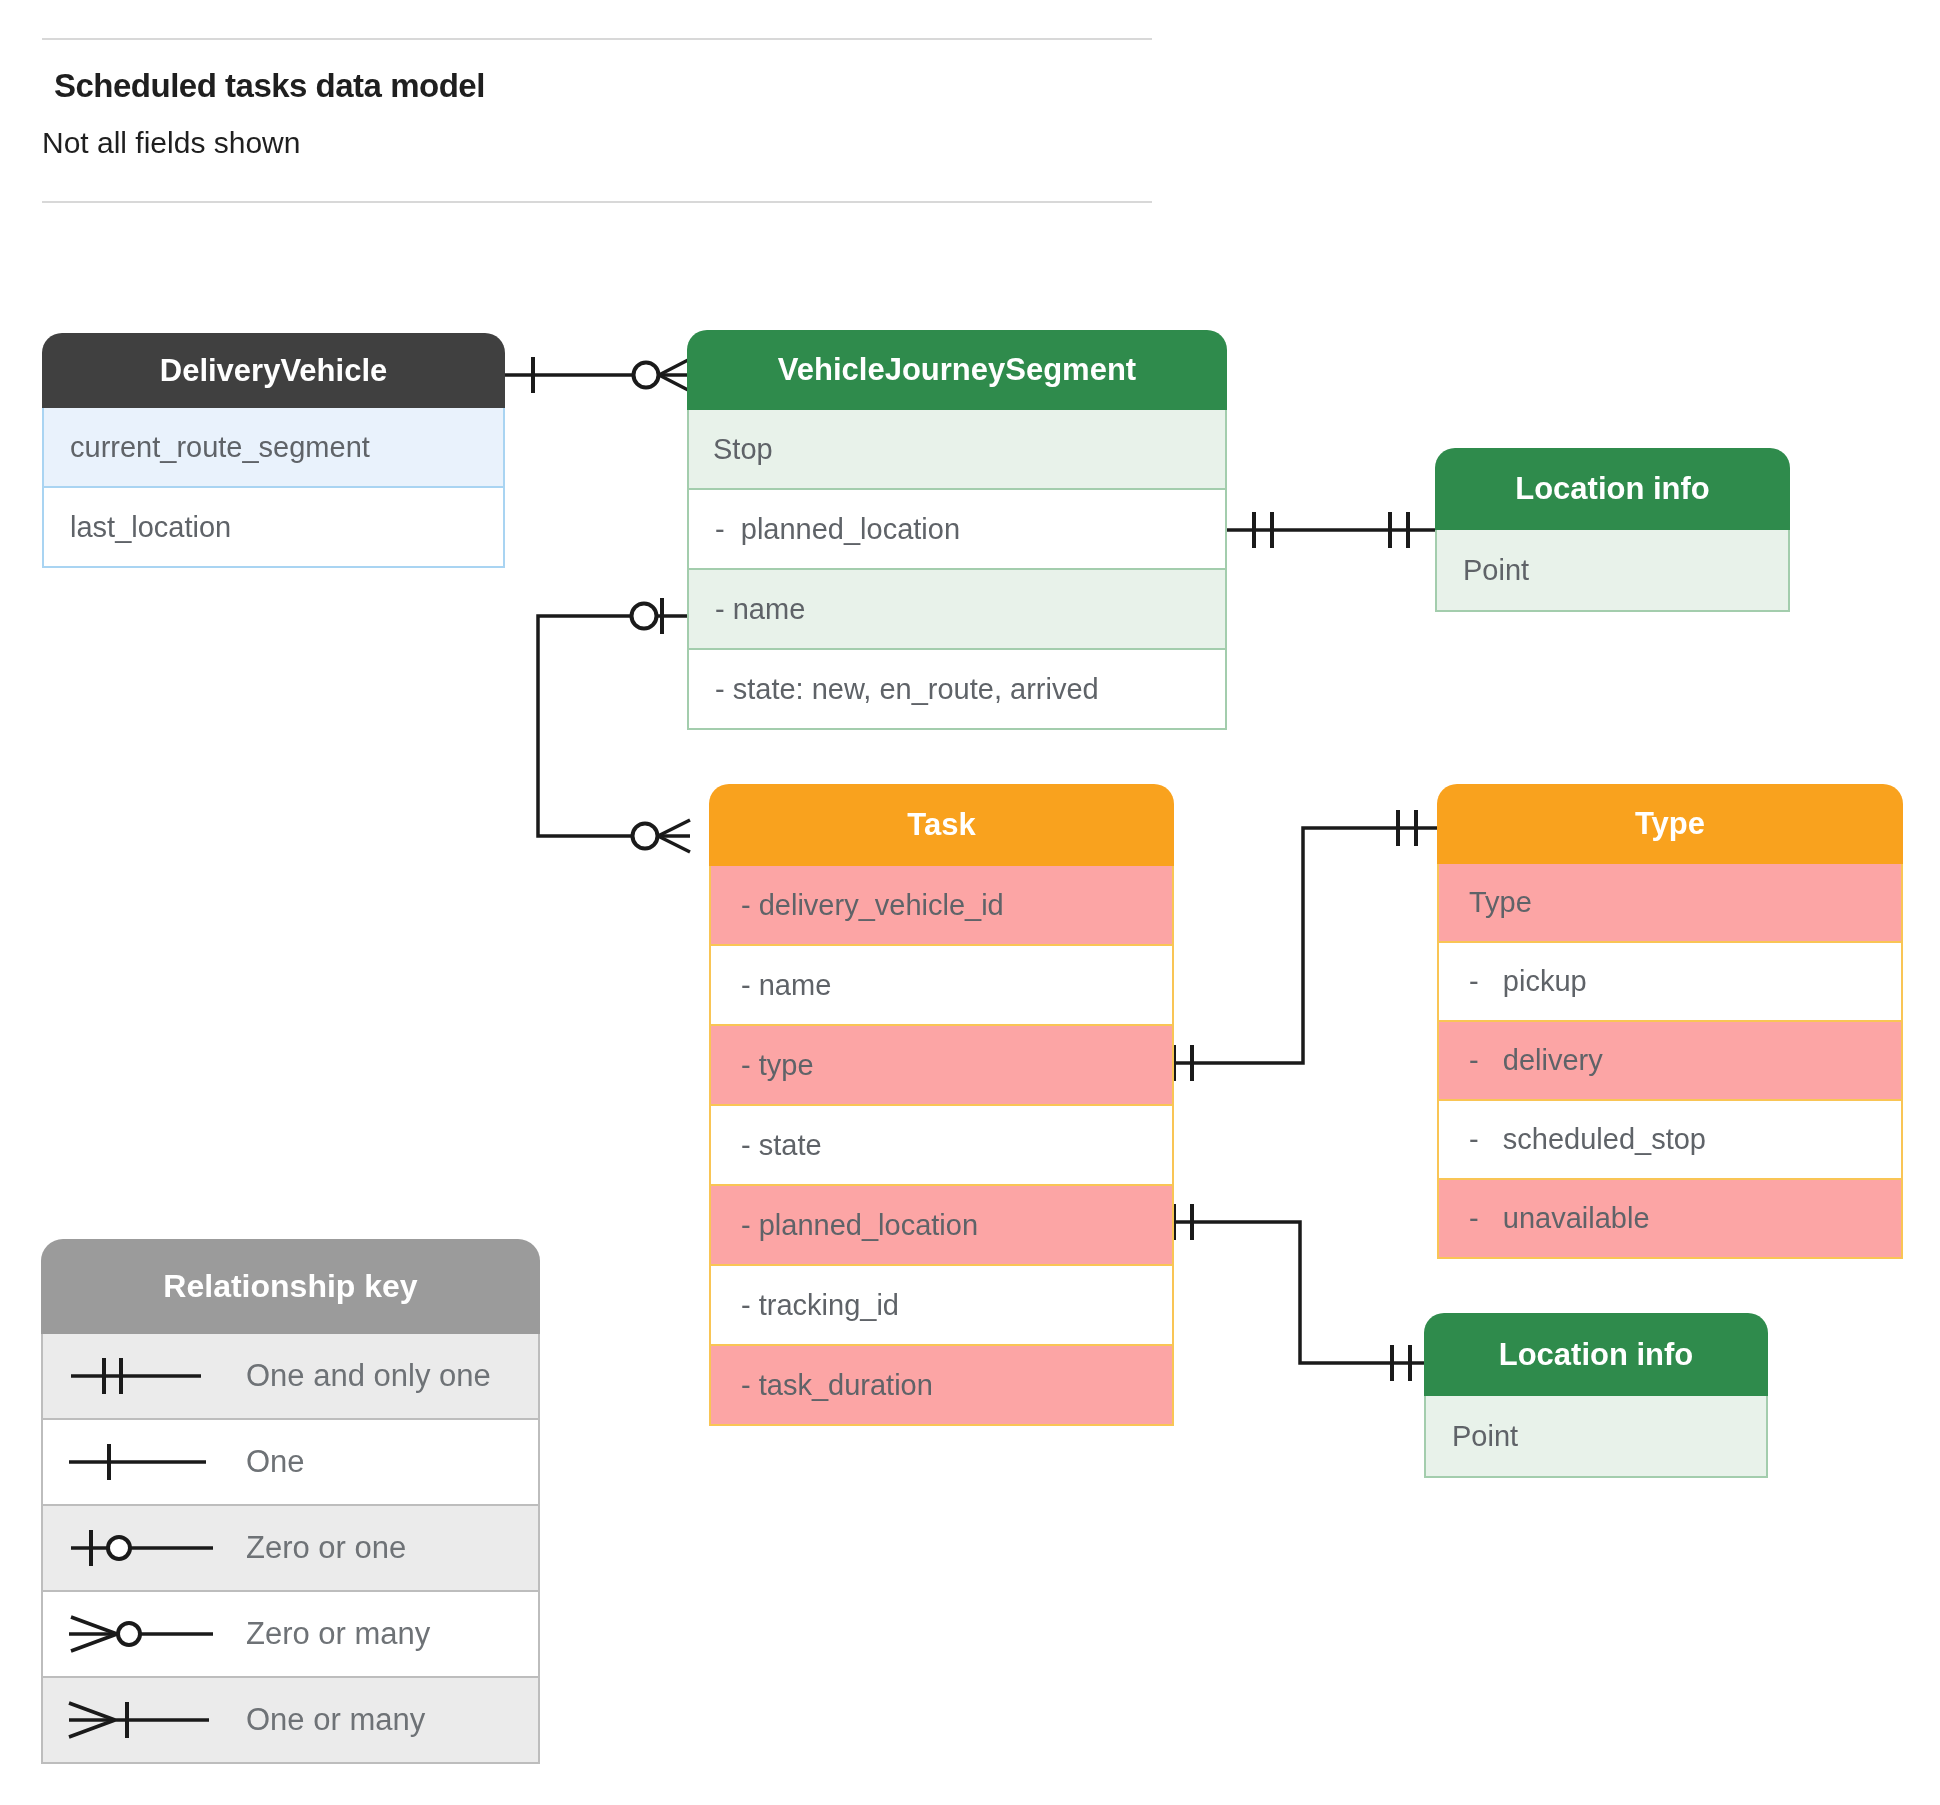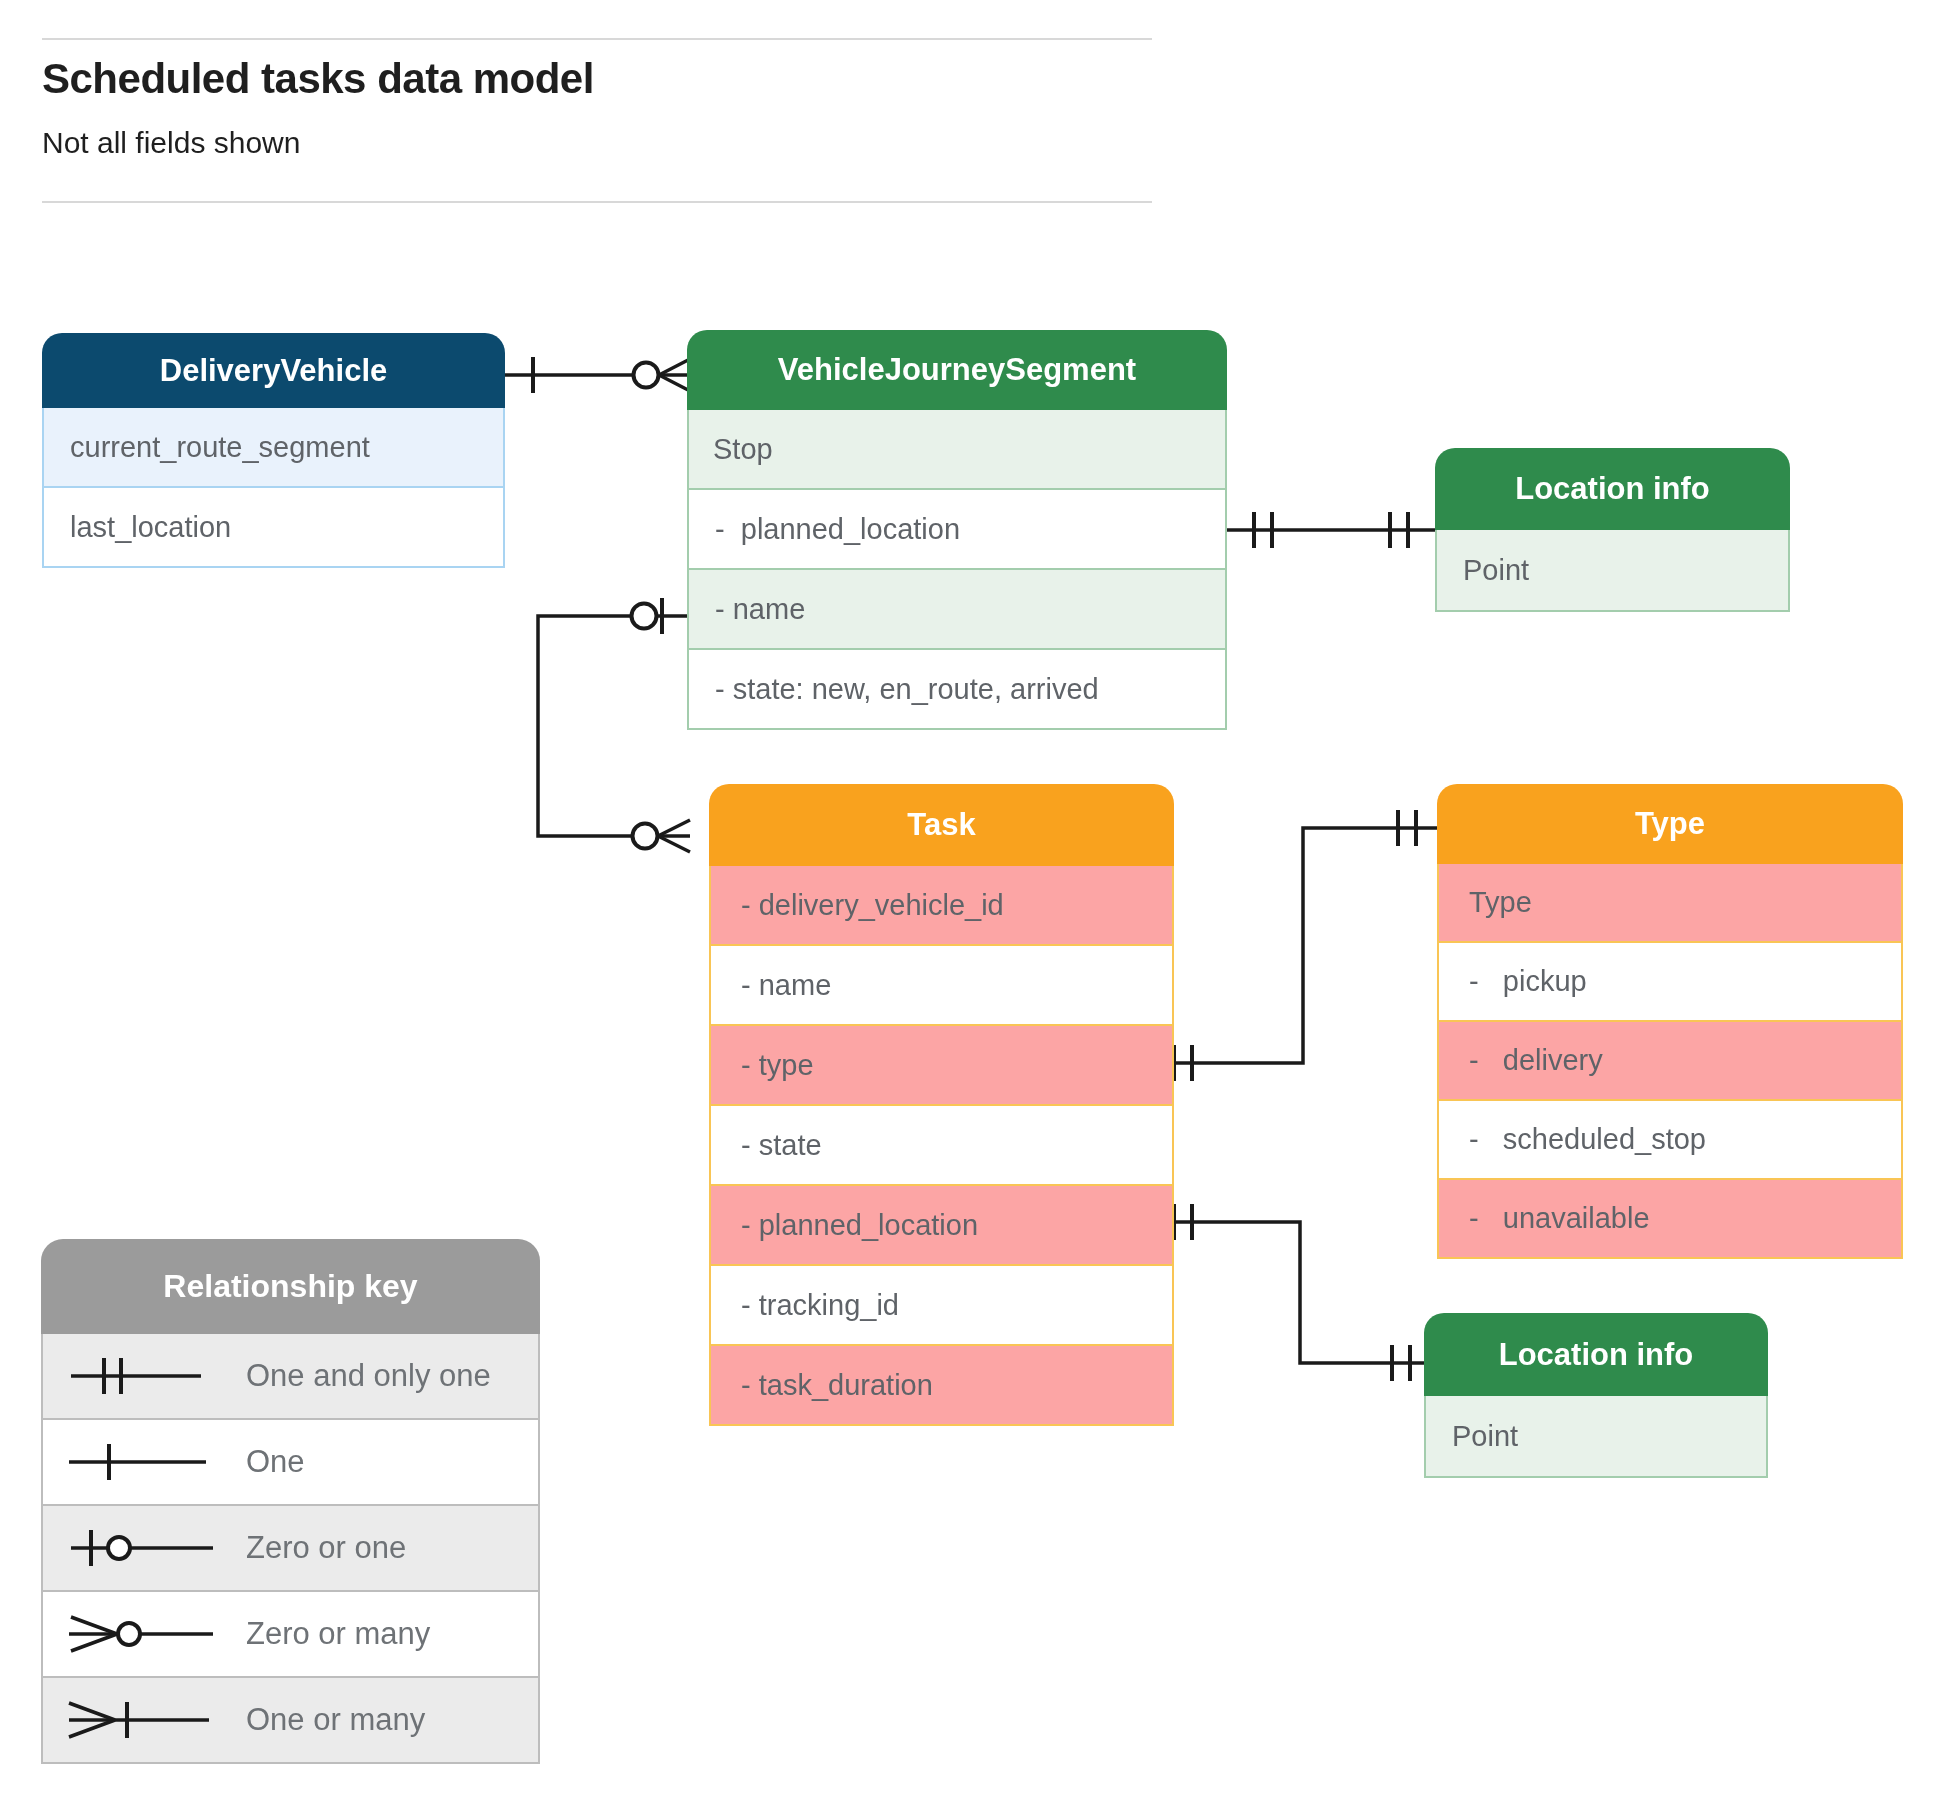--- a/index.html
+++ b/index.html
@@ -2,39 +2,39 @@
 <html><head>
 <meta charset="utf-8">
 <style>
   html,body{margin:0;padding:0;background:#ffffff;}
   .canvas{
     position:relative;width:1940px;height:1805px;background:#ffffff;
     font-family:"Liberation Sans", sans-serif;overflow:hidden;
   }
   .rule{position:absolute;height:2px;background:#d8d8d8;}
   .page-title{
-    position:absolute;left:42px;top:55px;font-size:42px;font-weight:bold;
-    color:#1f1f1f;letter-spacing:-0.5px;margin:0;
+    position:absolute;left:42px;top:55px;font-size:33px;font-weight:bold;
+    color:#1f1f1f;letter-spacing:-0.5px;margin:12px;
   }
   .page-subtitle{
     position:absolute;left:42px;top:126px;font-size:30px;color:#1f1f1f;margin:0;
   }
   svg.overlay{position:absolute;left:0;top:0;z-index:1;}
   .entity{position:absolute;z-index:2;}
   .e-header{
     display:flex;align-items:center;justify-content:center;
     border-radius:20px 20px 0 0;color:#ffffff;font-weight:bold;font-size:31px;
   }
   .e-row{
     display:flex;align-items:center;font-size:29px;color:#5f6368;
     border-style:solid;border-width:0 2px 2px 2px;box-sizing:border-box;
   }
   .e-row span{white-space:pre;}
   
-  .blue  .e-header{background:#0c4a6e;}
+  .blue  .e-header{background:#404040;}
   .blue  .e-row{border-color:#a9d4f2;background:#ffffff;}
   .blue  .e-row.shade{background:#e9f2fc;}
   .green .e-header{background:#2f8b4c;}
   .green .e-row{border-color:#a3cdad;background:#ffffff;}
   .green .e-row.shade{background:#e8f2ea;}
   .orange .e-header{background:#f9a21e;}
   .orange .e-row{border-color:#f9c555;background:#ffffff;}
   .orange .e-row.shade{background:#fca5a5;}
   .gray .e-header{background:#9b9b9b;border-radius:22px 22px 0 0;font-size:32px;}
   .gray .e-row{border-color:#bdbdbd;background:#ffffff;}

